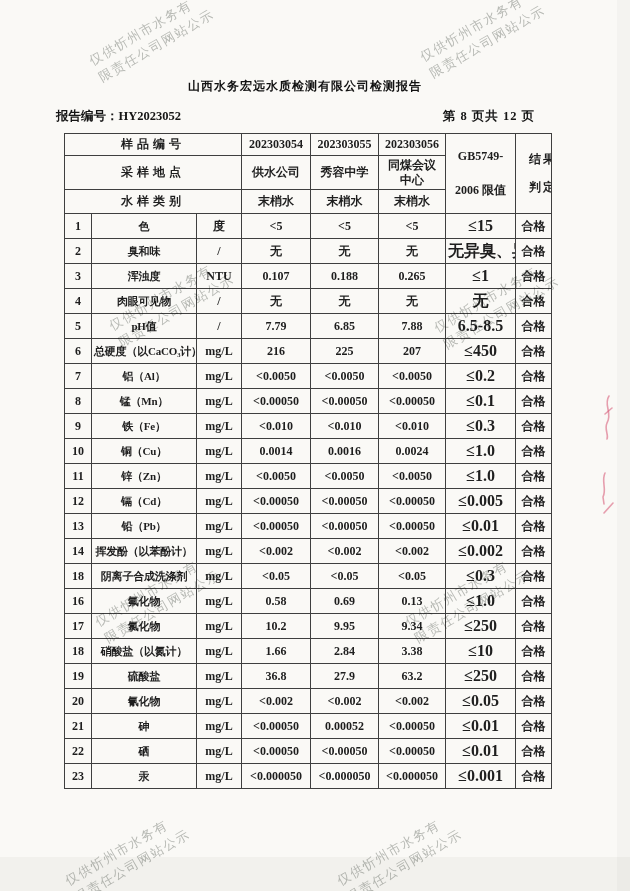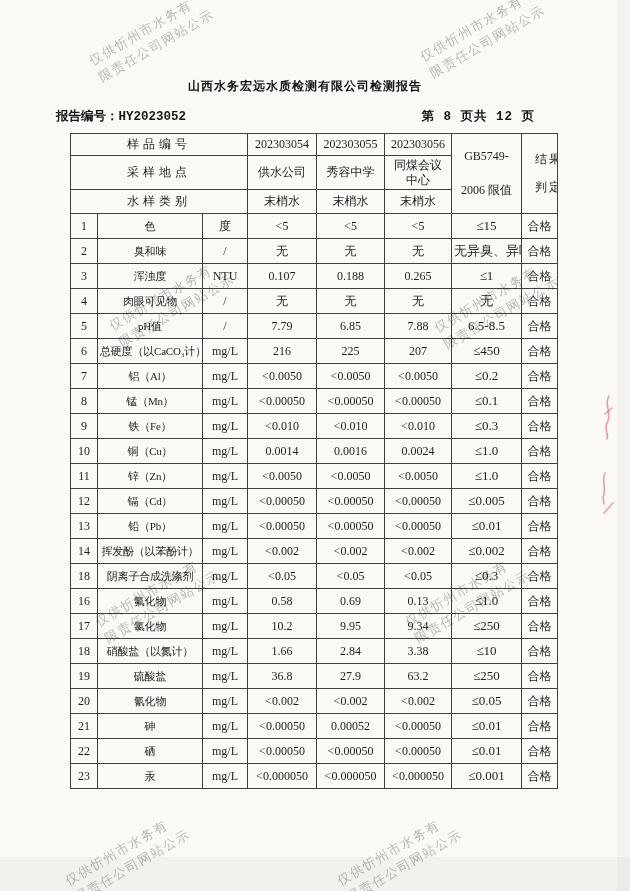--- a/index.html
+++ b/index.html
@@ -18,46 +18,46 @@
   }
   .edge-right{position:absolute;right:0;top:0;width:13px;height:891px;background:rgba(60,60,50,0.03);}
   .edge-bottom{position:absolute;left:0;top:857px;width:630px;height:34px;background:rgba(60,60,50,0.045);}
   .title{
     position:absolute;left:0;top:78px;width:610px;text-align:center;
     font-size:12px;font-weight:bold;letter-spacing:1px;margin:0;color:#111;
   }
   .meta{
     position:absolute;left:56px;top:108px;width:487px;
     display:flex;justify-content:space-between;align-items:flex-end;
-    font-size:12.5px;font-weight:bold;color:#161616;font-family:Liberation Mono, monospace;
+    font-size:12.5px;font-weight:bold;color:#161616;
   }
   .meta .pageno{padding-right:8px;letter-spacing:1px;}
   table.report{
-    position:absolute;left:70px;top:133px;width:487px;
+    position:absolute;left:64px;top:133px;width:487px;
     border-collapse:collapse;table-layout:fixed;
-    font-size:12px;color:var(--ink);
+    font-size:12px;color:var(--ink);font-weight:bold;
   }
   table.report td{
     border:1px solid var(--table-border);
     text-align:center;vertical-align:middle;
     padding:0 2px;height:24px;white-space:nowrap;overflow:hidden;
   }
   col.c-no{width:27px;}  col.c-name{width:105px;} col.c-unit{width:45px;}
   col.c-v1{width:69px;}  col.c-v2{width:68px;}   col.c-v3{width:67px;}
   col.c-lim{width:70px;} col.c-res{width:36px;}
   tr.hr1 td{height:21px;}
   tr.hr2 td{height:33px;white-space:normal;line-height:1.25;padding:0 5px;}
   tr.hr3 td{height:23px;margin-top:24px;}
   td.span-head{letter-spacing:4px;}
   td.limit-head div{line-height:1.1;}
   td.limit-head .gap{margin-top:20px;}
   td.verdict-head div{line-height:1.1;letter-spacing:2px;margin-left:11px;}
   td.verdict-head .gap{margin-top:14px;}
   td.name-cell{text-align:left;padding-left:5px;font-size:11px;letter-spacing:-0.2px;}
-  td.limit-cell{font-size:13px;}
+  td.limit-cell{font-size:16px;}
   .wm{
     position:absolute;z-index:6;pointer-events:none;
     transform:translate(-50%,-50%) rotate(-30deg);
     color:var(--watermark);font-size:13px;letter-spacing:1.5px;line-height:1.45;
     white-space:nowrap;font-family:"Liberation Sans","DejaVu Sans",sans-serif;
     mix-blend-mode:multiply;
   }
   .wm1{left:152px;top:38px;}  .wm2{left:483px;top:34px;}
   .wm3{left:172px;top:303px;} .wm4{left:497px;top:305px;}
   .wm5{left:158px;top:599px;} .wm6{left:468px;top:599px;}

